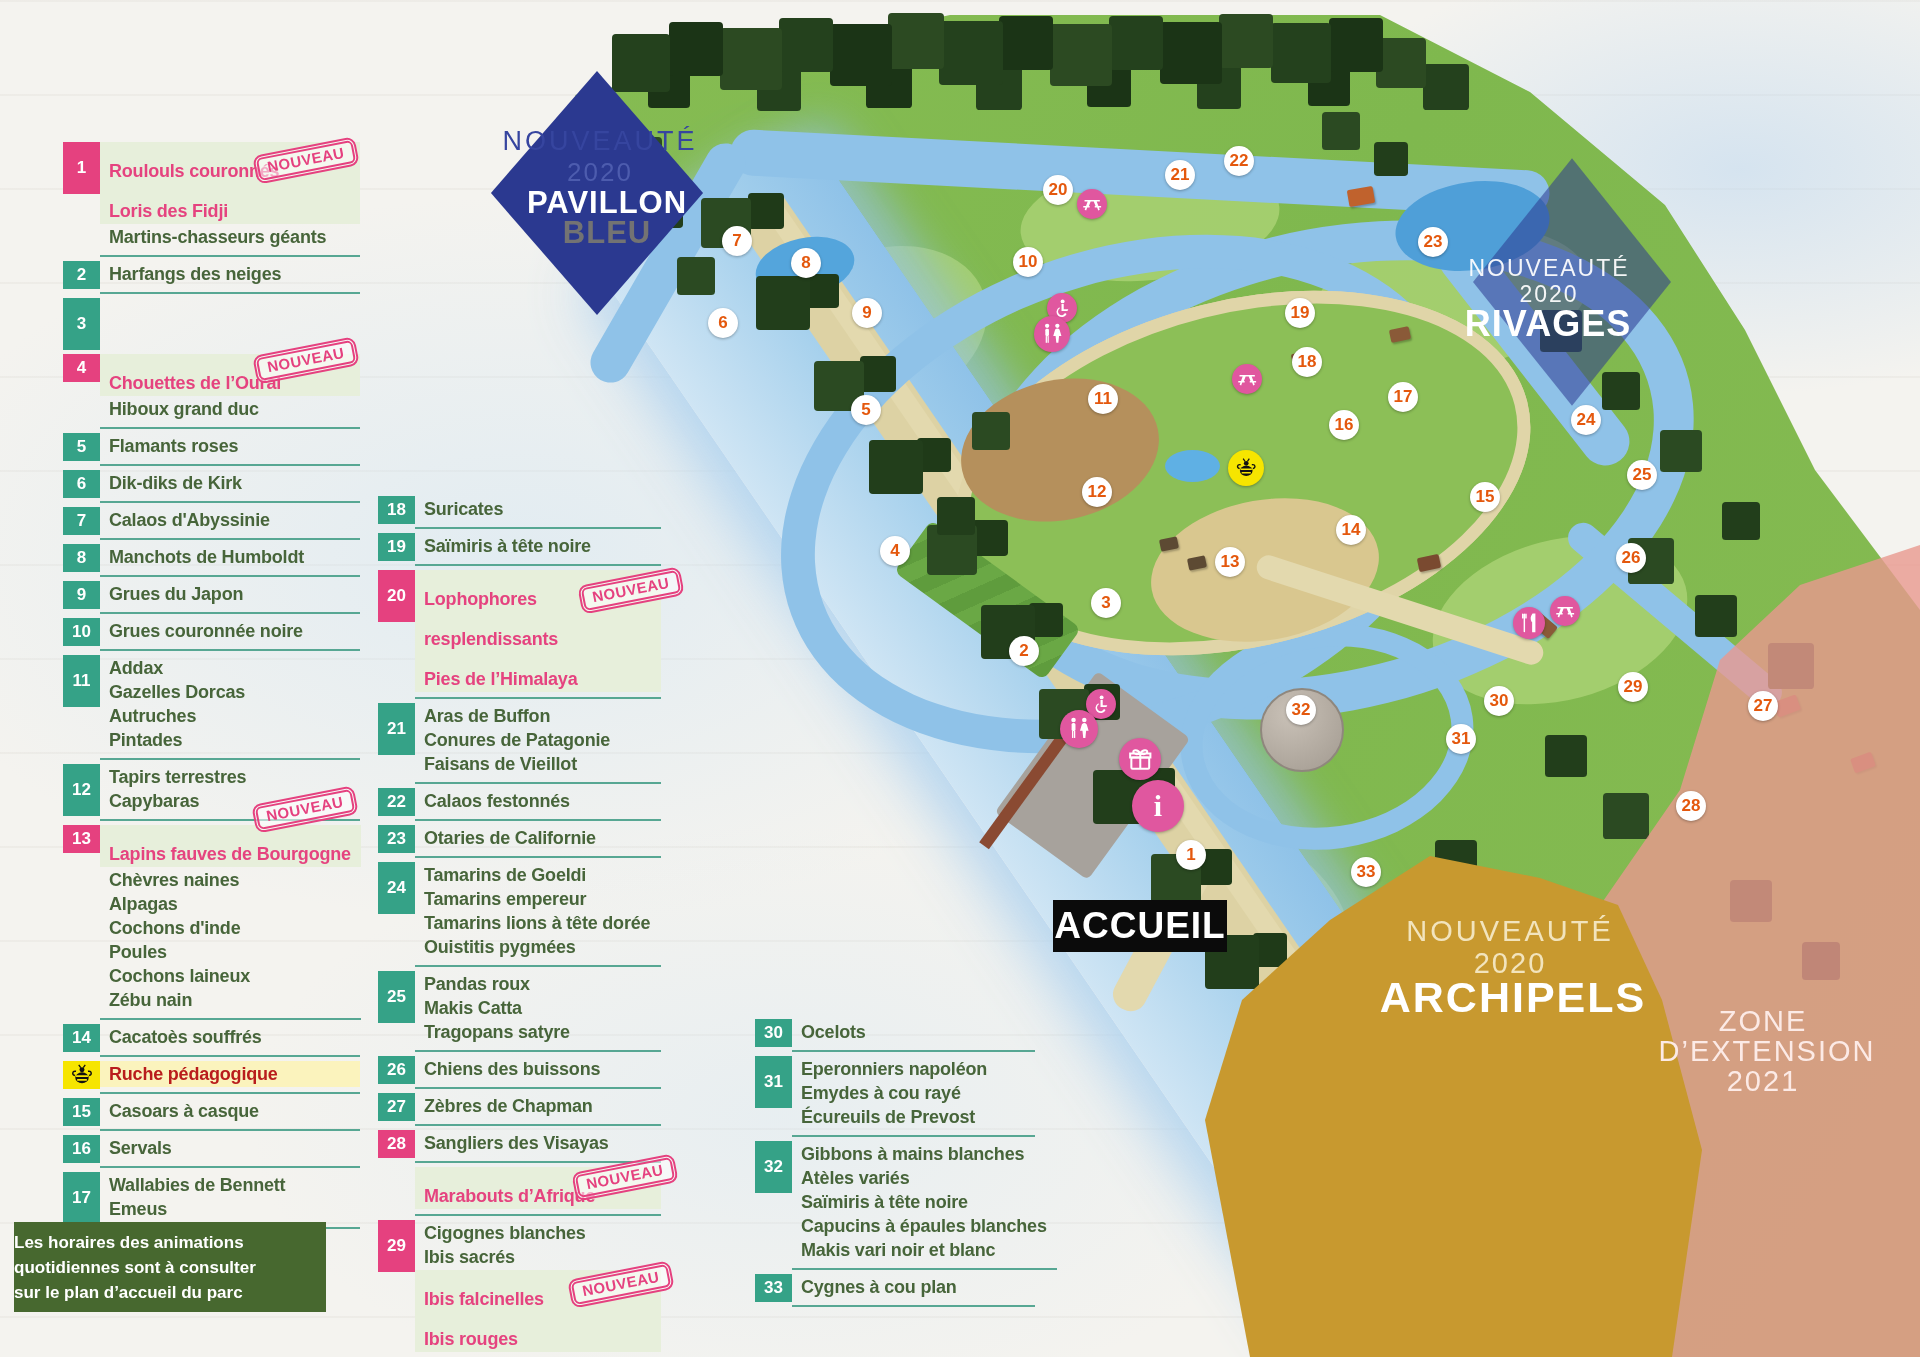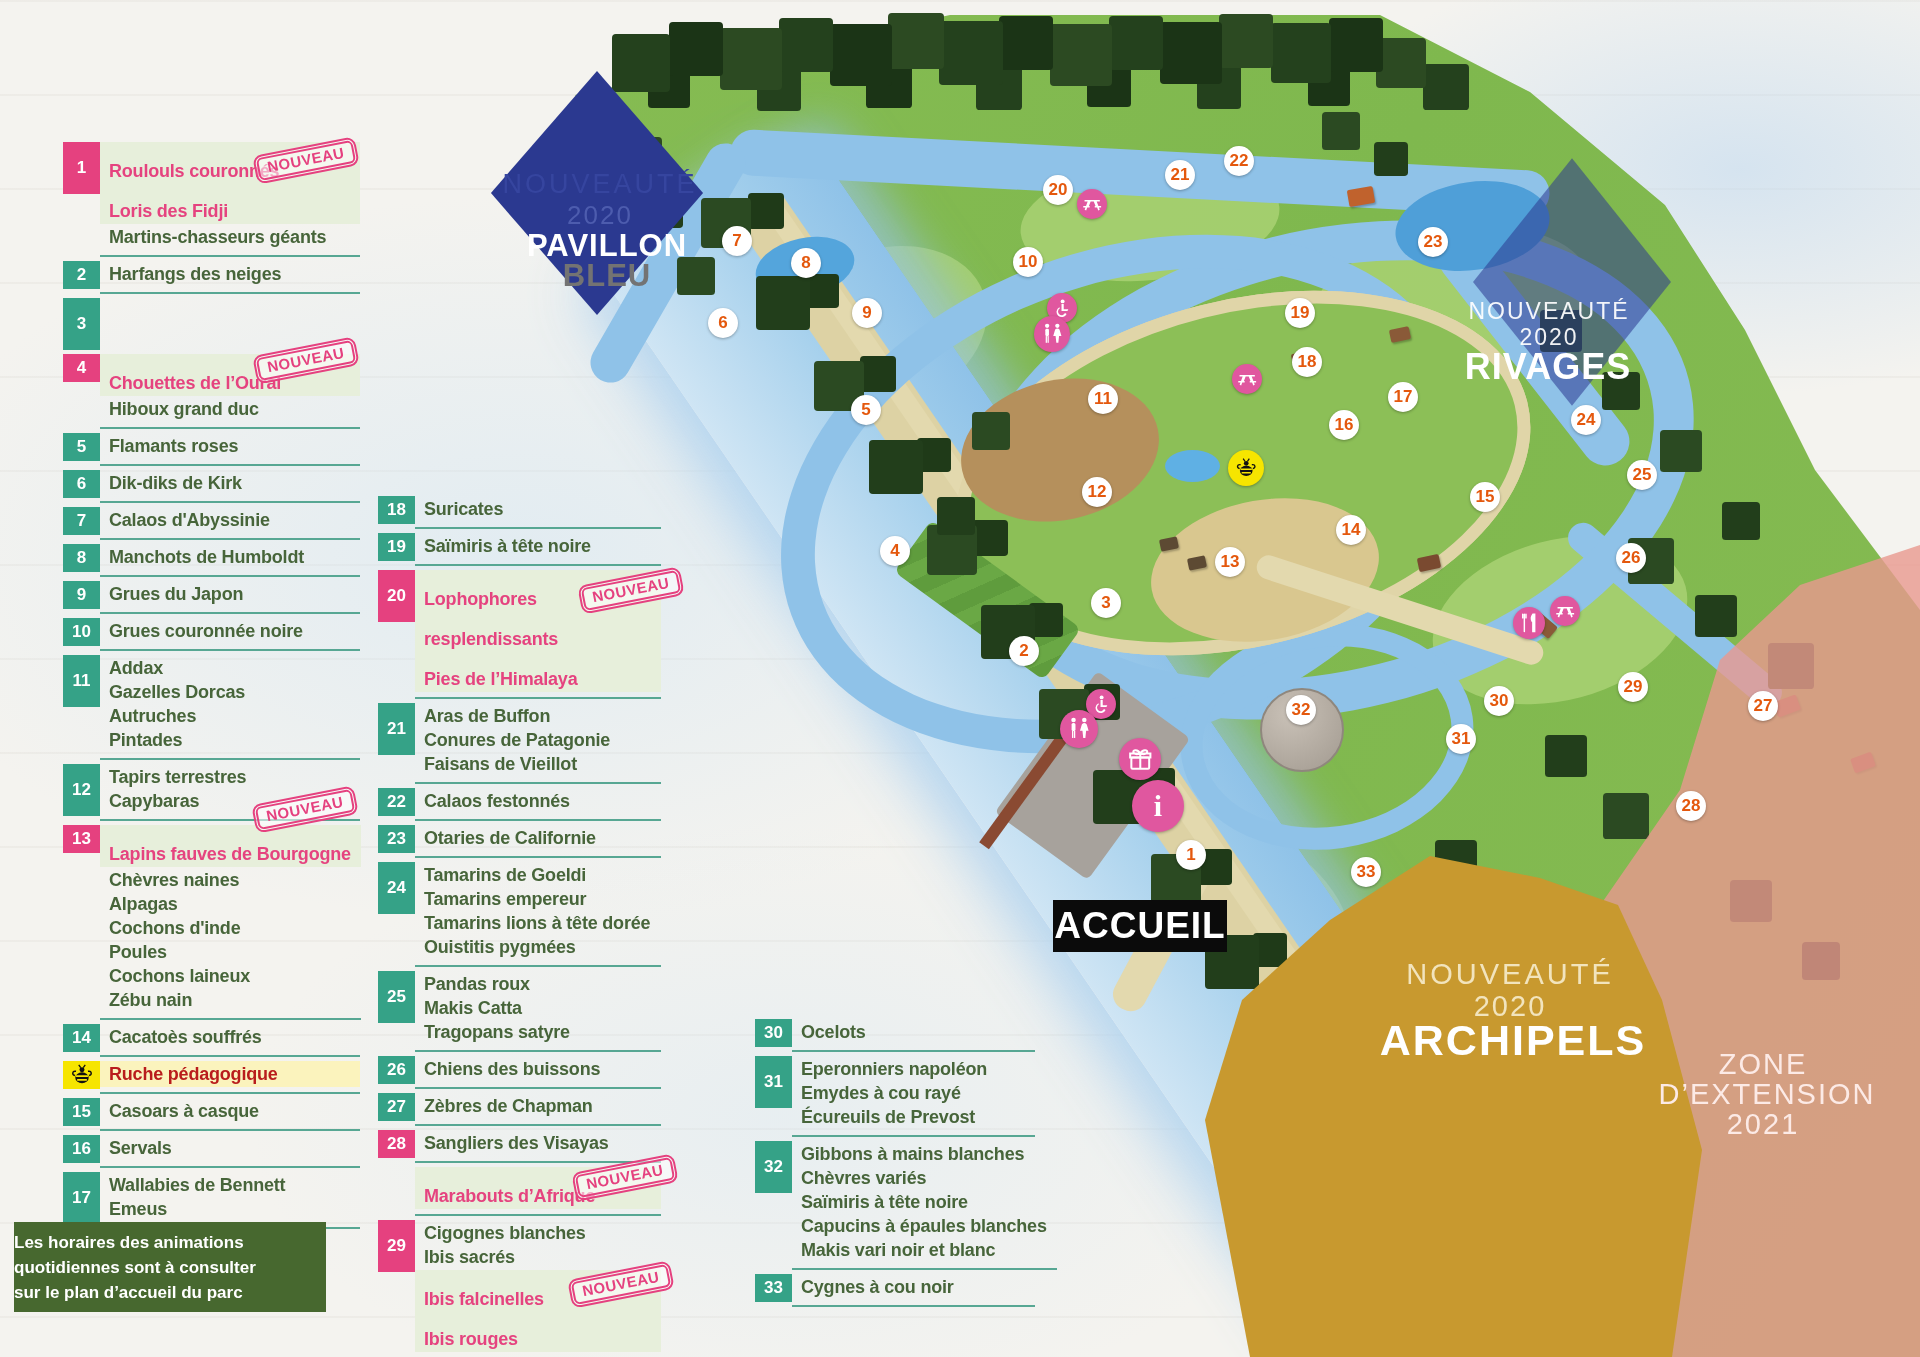--- a/index.html
+++ b/index.html
@@ -30,21 +30,21 @@
      background:#8cbf57;border:13px solid #e0d5a8;transform:rotate(-14deg);}
   .feature{position:absolute;z-index:7;}
   .trees{position:absolute;width:2px;height:2px;border-radius:50%;z-index:8;background:transparent;}
   .cabin{position:absolute;z-index:8;border-radius:2px;box-shadow:1px 2px 2px rgba(0,0,0,.25);}
   .pinkzone{position:absolute;inset:0;z-index:9;background:rgba(232,152,142,.8);
      clip-path:polygon(1590px 920px,1680px 790px,1720px 660px,1800px 585px,1920px 545px,1920px 1357px,1380px 1357px,1460px 1150px,1530px 1010px);}
   .goldzone{position:absolute;inset:0;z-index:10;background:#c8992f;
      clip-path:polygon(1242px 1000px,1330px 920px,1430px 856px,1540px 878px,1618px 905px,1662px 1000px,1702px 1150px,1672px 1357px,1250px 1357px,1205px 1120px);}
   .diamond{position:absolute;z-index:11;}
   
-  .lab{position:absolute;transform:translate(-50%,-50%);white-space:nowrap;z-index:12;margin-top:43px;}
+  .lab{position:absolute;transform:translate(-50%,-50%);white-space:nowrap;z-index:12;}
   .accueil{position:absolute;left:1053px;top:900px;width:174px;height:52px;z-index:12;background:#0b0b0b;
      color:#fff;font-weight:bold;font-size:37px;letter-spacing:1px;display:flex;align-items:center;justify-content:center;}
   
   .marker{position:absolute;width:30px;height:30px;margin:-15px 0 0 -15px;border-radius:50%;background:#fff;
      color:#e4580d;font-weight:bold;font-size:17px;display:flex;align-items:center;justify-content:center;
      z-index:13;box-shadow:0 1px 3px rgba(0,0,0,.3);}
   .micon{position:absolute;border-radius:50%;background:#e0579f;z-index:13;display:flex;align-items:center;
      justify-content:center;box-shadow:0 1px 3px rgba(0,0,0,.3);color:#fff;}
   .micon.yellow{background:#f6e500;}
   .micon svg{width:68%;height:68%;}
@@ -663,34 +663,34 @@
             </div>
           </div>
         </div>
         <div class="legend-item">
           <div class="num-wrap">
             <div class="num teal" style="height: 52px;">32</div>
           </div>
           <div class="txt-wrap">
             <div class="grp">
               <div class="ln ln-green">Gibbons à mains blanches</div>
-              <div class="ln ln-green">Chèvres variés</div>
+              <div class="ln ln-green">Atèles variés</div>
               <div class="ln ln-green">Saïmiris à tête noire</div>
               <div class="ln ln-green">Capucins à épaules blanches</div>
               <div class="ln ln-green">Makis vari noir et blanc</div>
             </div>
           </div>
         </div>
         <div class="legend-item">
           <div class="num-wrap">
             <div class="num teal" style="height: 28px;">33</div>
           </div>
           <div class="txt-wrap">
             <div class="grp">
-              <div class="ln ln-green">Cygnes à cou noir</div>
+              <div class="ln ln-green">Cygnes à cou plan</div>
             </div>
           </div>
         </div>
       </div>
     </div>
 
   <div class="note">
     <div class="nl">Les horaires des animations</div>
     <div class="nl">quotidiennes sont à consulter</div>
     <div class="nl">sur le plan d’accueil du parc</div>

